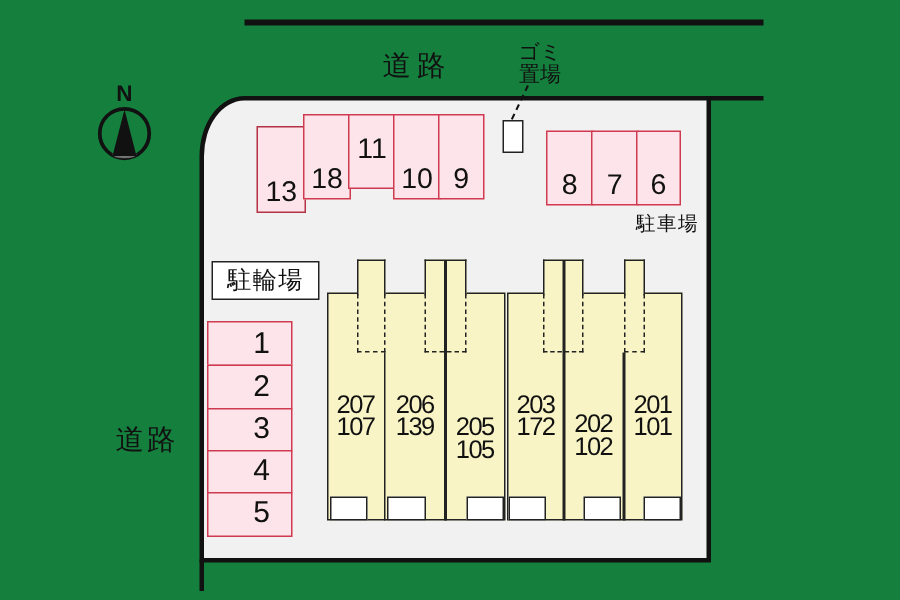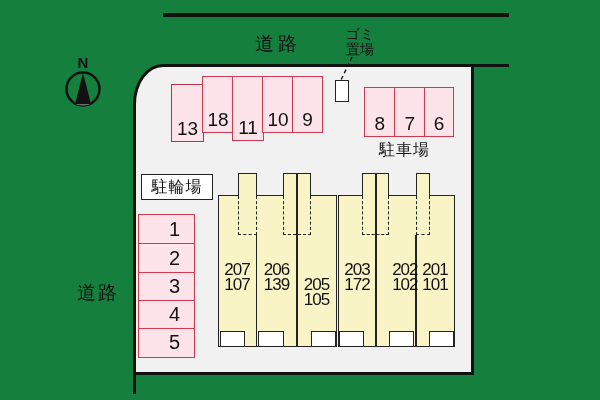--- a/index.html
+++ b/index.html
@@ -25,21 +25,21 @@
           border-bottom:1.5px dashed #222;z-index:3;}
   .divider{position:absolute;width:1.5px;background:#222;z-index:4;}
   .entrance{position:absolute;box-sizing:border-box;background:#fff;border:1.5px solid #222;z-index:4;}
   .unit-label{position:absolute;z-index:5;width:44px;text-align:center;
               font-size:17px;line-height:14.5px;letter-spacing:-1px;font-weight:500;}
   
   .jp{position:absolute;color:#111;}
   .road-top{font-size:19px;letter-spacing:4px;}
   .road-left{font-size:19px;letter-spacing:2px;}
   .gomi{font-size:14px;line-height:15px;text-align:center;}
-  .chusha{font-size:16px;letter-spacing:1px;}
+  .chusha{font-size:13px;letter-spacing:1px;margin-left:45px;}
   .churin-box{position:absolute;left:141px;top:174px;width:72px;height:26px;box-sizing:border-box;
               background:#fff;border:1.5px solid #222;display:flex;align-items:center;justify-content:center;
               font-size:16px;letter-spacing:1px;}
   .gomi-box{position:absolute;left:335px;top:80px;width:14px;height:22px;box-sizing:border-box;
             background:#fff;border:1.5px solid #222;}
   .north-n{position:absolute;left:71px;top:54px;width:24px;text-align:center;
            font-size:15px;font-weight:bold;}
   svg{position:absolute;}
 </style>
 </head>
@@ -71,21 +71,21 @@
     <line x1="19" y1="2" x2="8" y2="25" stroke="#111" stroke-width="1.4" stroke-dasharray="4,3"></line>
   </svg>
   <div class="gomi-box"></div>
 
   <div class="stall dark" style="left:171px;top:84px;width:33px;height:58px;">
     <span>13</span>
     </div>
   <div class="stall" style="left:202px;top:76px;width:32px;height:57px;">
     <span>18</span>
     </div>
-  <div class="stall" style="left:232px;top:76px;width:32px;height:65px;">
+  <div class="stall" style="left:232px;top:76px;width:32px;height:50px;align-items:center;">
     <span>11</span>
     </div>
   <div class="stall" style="left:262px;top:76px;width:32px;height:57px;">
     <span>10</span>
     </div>
   <div class="stall" style="left:292px;top:76px;width:31px;height:57px;">
     <span>9</span>
     </div>
   <div class="stall" style="left:364px;top:87px;width:31.5px;height:50px;">
     <span>8</span>
@@ -152,21 +152,21 @@
     <div>139</div>
   </div>
   <div class="unit-label" style="left:294.5px;top:263px;margin-top:15px;">
     <div>205</div>
     <div>105</div>
   </div>
   <div class="unit-label" style="left:335px;top:263px;">
     <div>203</div>
     <div>172</div>
   </div>
-  <div class="unit-label" style="left:373.5px;top:263px;text-align:right;">
+  <div class="unit-label" style="left:373.5px;top:276px;">
     <div>202</div>
     <div>102</div>
   </div>
   <div class="unit-label" style="left:413px;top:263px;">
     <div>201</div>
     <div>101</div>
   </div>
 
 </div>
 

